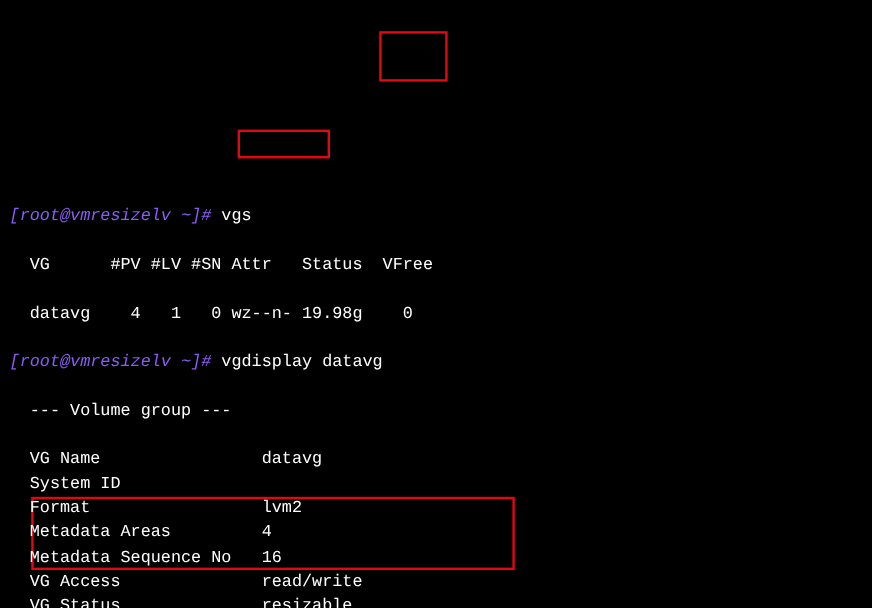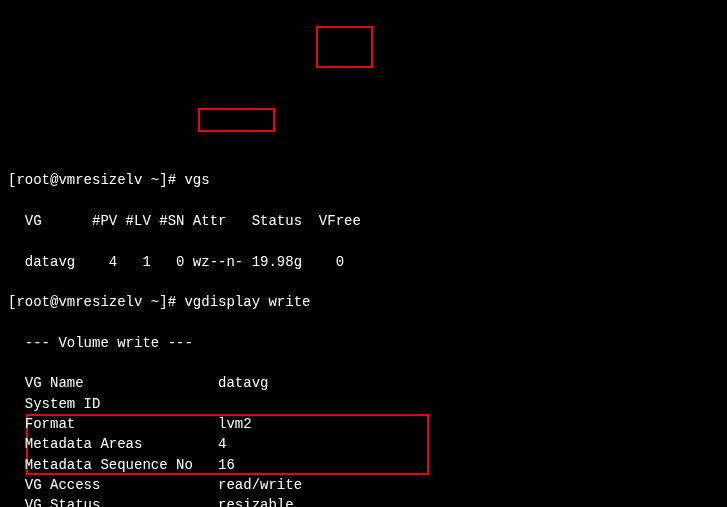--- a/index.html
+++ b/index.html
@@ -12,21 +12,21 @@
       color: #fff;
       font-family: 'Courier New', Consolas, monospace;
       font-size: 14px;
       line-height: 1.45;
       padding: 8px 0 8px 8px;
       width: 727px;
       height: 507px;
       white-space: pre;
       position: relative;
     }
-    .prompt-user { color: #ffffff; }
+    .prompt-user { color: #8b5cf6; font-style: italic; }
     .line { position: relative; }
     .highlight-box {
       position: absolute;
       border: 2px solid #e30613;
       pointer-events: none;
     }
     .hb1 { top: 26px; left: 316px; width: 57px; height: 42px; }
     .hb2 { top: 108px; left: 198px; width: 77px; height: 24px; }
     .hb3 { top: 414px; left: 26px; width: 403px; height: 61px; }
   </style>
@@ -35,18 +35,18 @@
 
 
 
 <div class="highlight-box hb1"></div>
 <div class="highlight-box hb2"></div>
 <div class="highlight-box hb3"></div>
 
 <div class="line"><span class="prompt-user">[root@vmresizelv ~]# </span><span>vgs</span></div>
 <div class="line">  VG      #PV #LV #SN Attr   Status  VFree</div>
 <div class="line">  datavg    4   1   0 wz--n- 19.98g    0</div>
-<div class="line"><span class="prompt-user">[root@vmresizelv ~]# </span><span>vgdisplay write</span></div>
-<div class="line">  --- Volume write ---</div>
+<div class="line"><span class="prompt-user">[root@vmresizelv ~]# </span><span>vgdisplay datavg</span></div>
+<div class="line">  --- Volume group ---</div>
 <div id="rows-container"><div class="line"><span>  VG Name                </span><span>datavg</span></div><div class="line"><span>  System ID              </span><span></span></div><div class="line"><span>  Format                 </span><span>lvm2</span></div><div class="line"><span>  Metadata Areas         </span><span>4</span></div><div class="line"><span>  Metadata Sequence No   </span><span>16</span></div><div class="line"><span>  VG Access              </span><span>read/write</span></div><div class="line"><span>  VG Status              </span><span>resizable</span></div></div>
 
 
 
 
 </body></html>

